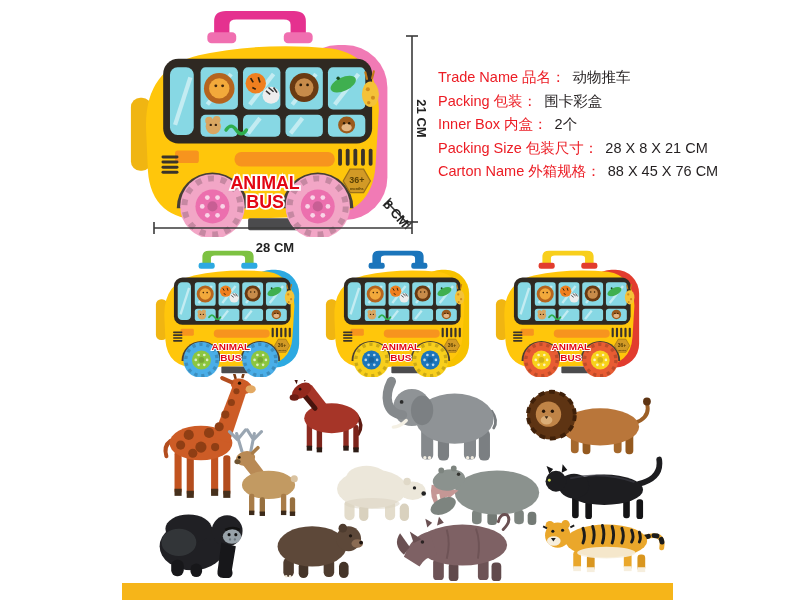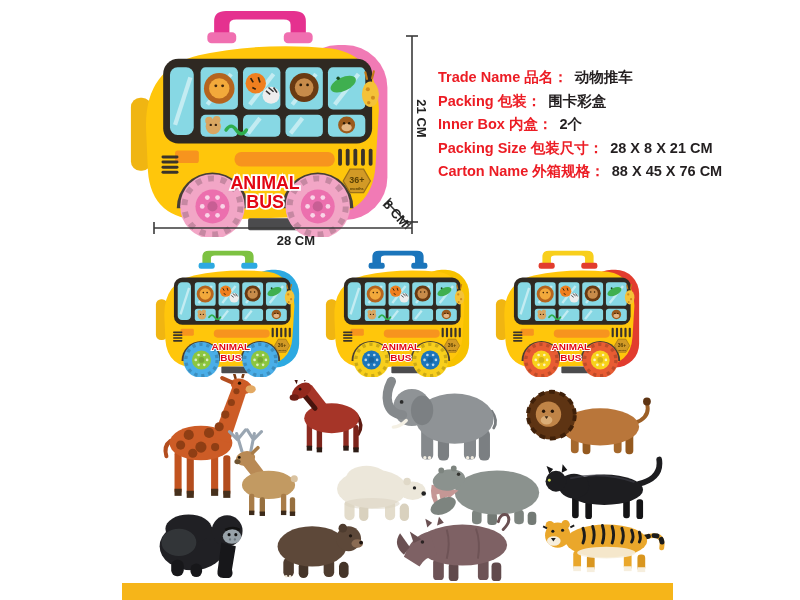--- a/index.html
+++ b/index.html
@@ -1,38 +1,38 @@
 <!DOCTYPE html>
 <html style="--spec-label: #ec1c24; --spec-value: #231f20; --bus-body: #ffc60b; --footer: #f6b519;"><head>
 <meta charset="utf-8">
 <style>
   html,body{margin:0;padding:0;background:#fff;}
   .canvas{position:relative;width:800px;height:600px;background:#ffffff;overflow:hidden;
           font-family:"Liberation Sans",sans-serif;}
 
   
   .spec-list{position:absolute;left:438px;top:70px;display:flex;flex-direction:column;gap:9px;}
-  .spec-row{white-space:nowrap;font-size:14.5px;font-weight:bold;line-height:14.5px;}
+  .spec-row{white-space:nowrap;font-size:14.5px;font-weight:normal;line-height:14.5px;}
   .spec-label{color:var(--spec-label,#ec1c24);margin-right:7px;}
   .spec-value{color:var(--spec-value,#231f20);}
 
   
   .bus-slot-main{position:absolute;left:124px;top:6px;width:272px;height:231px;}
   .bus-slot{position:absolute;top:248px;width:152px;height:129px;}
   .bus-slot.v0{left:152px;} .bus-slot.v1{left:322px;} .bus-slot.v2{left:492px;}
   .bus-slot-main svg,.bus-slot svg,.animal svg{width:100%;height:100%;display:block;}
   .bus-name{font-weight:bold;font-family:"Liberation Sans",sans-serif;
             paint-order:stroke;stroke:#ffffff;stroke-width:4px;fill:#e30613;}
   .badge-text{font-weight:bold;fill:#5a4104;font-family:"Liberation Sans",sans-serif;}
 
   
   .dims{position:absolute;left:140px;top:18px;width:300px;height:240px;}
   .dim-label{position:absolute;font-size:13px;font-weight:bold;color:#222;text-align:center;}
   .dim-h{left:391px;top:111px;width:60px;transform:rotate(90deg);}
-  .dim-w{left:235px;top:233px;width:80px;text-align:right;}
+  .dim-w{left:235px;top:240px;width:80px;}
   .dim-d{left:368px;top:206px;width:56px;transform:rotate(49deg);}
 
   
   .animal{position:absolute;}
   .animal-giraffe    {left:150px;top:374px;width:112px;height:132px;}
   .animal-donkey     {left:280px;top:380px;width:100px;height:79px;}
   .animal-elephant   {left:380px;top:374px;width:126px;height:93px;}
   .animal-lion       {left:520px;top:382px;width:132px;height:78px;}
   .animal-deer       {left:210px;top:428px;width:102px;height:89px;}
   .animal-polar-bear {left:326px;top:450px;width:106px;height:74px;}

